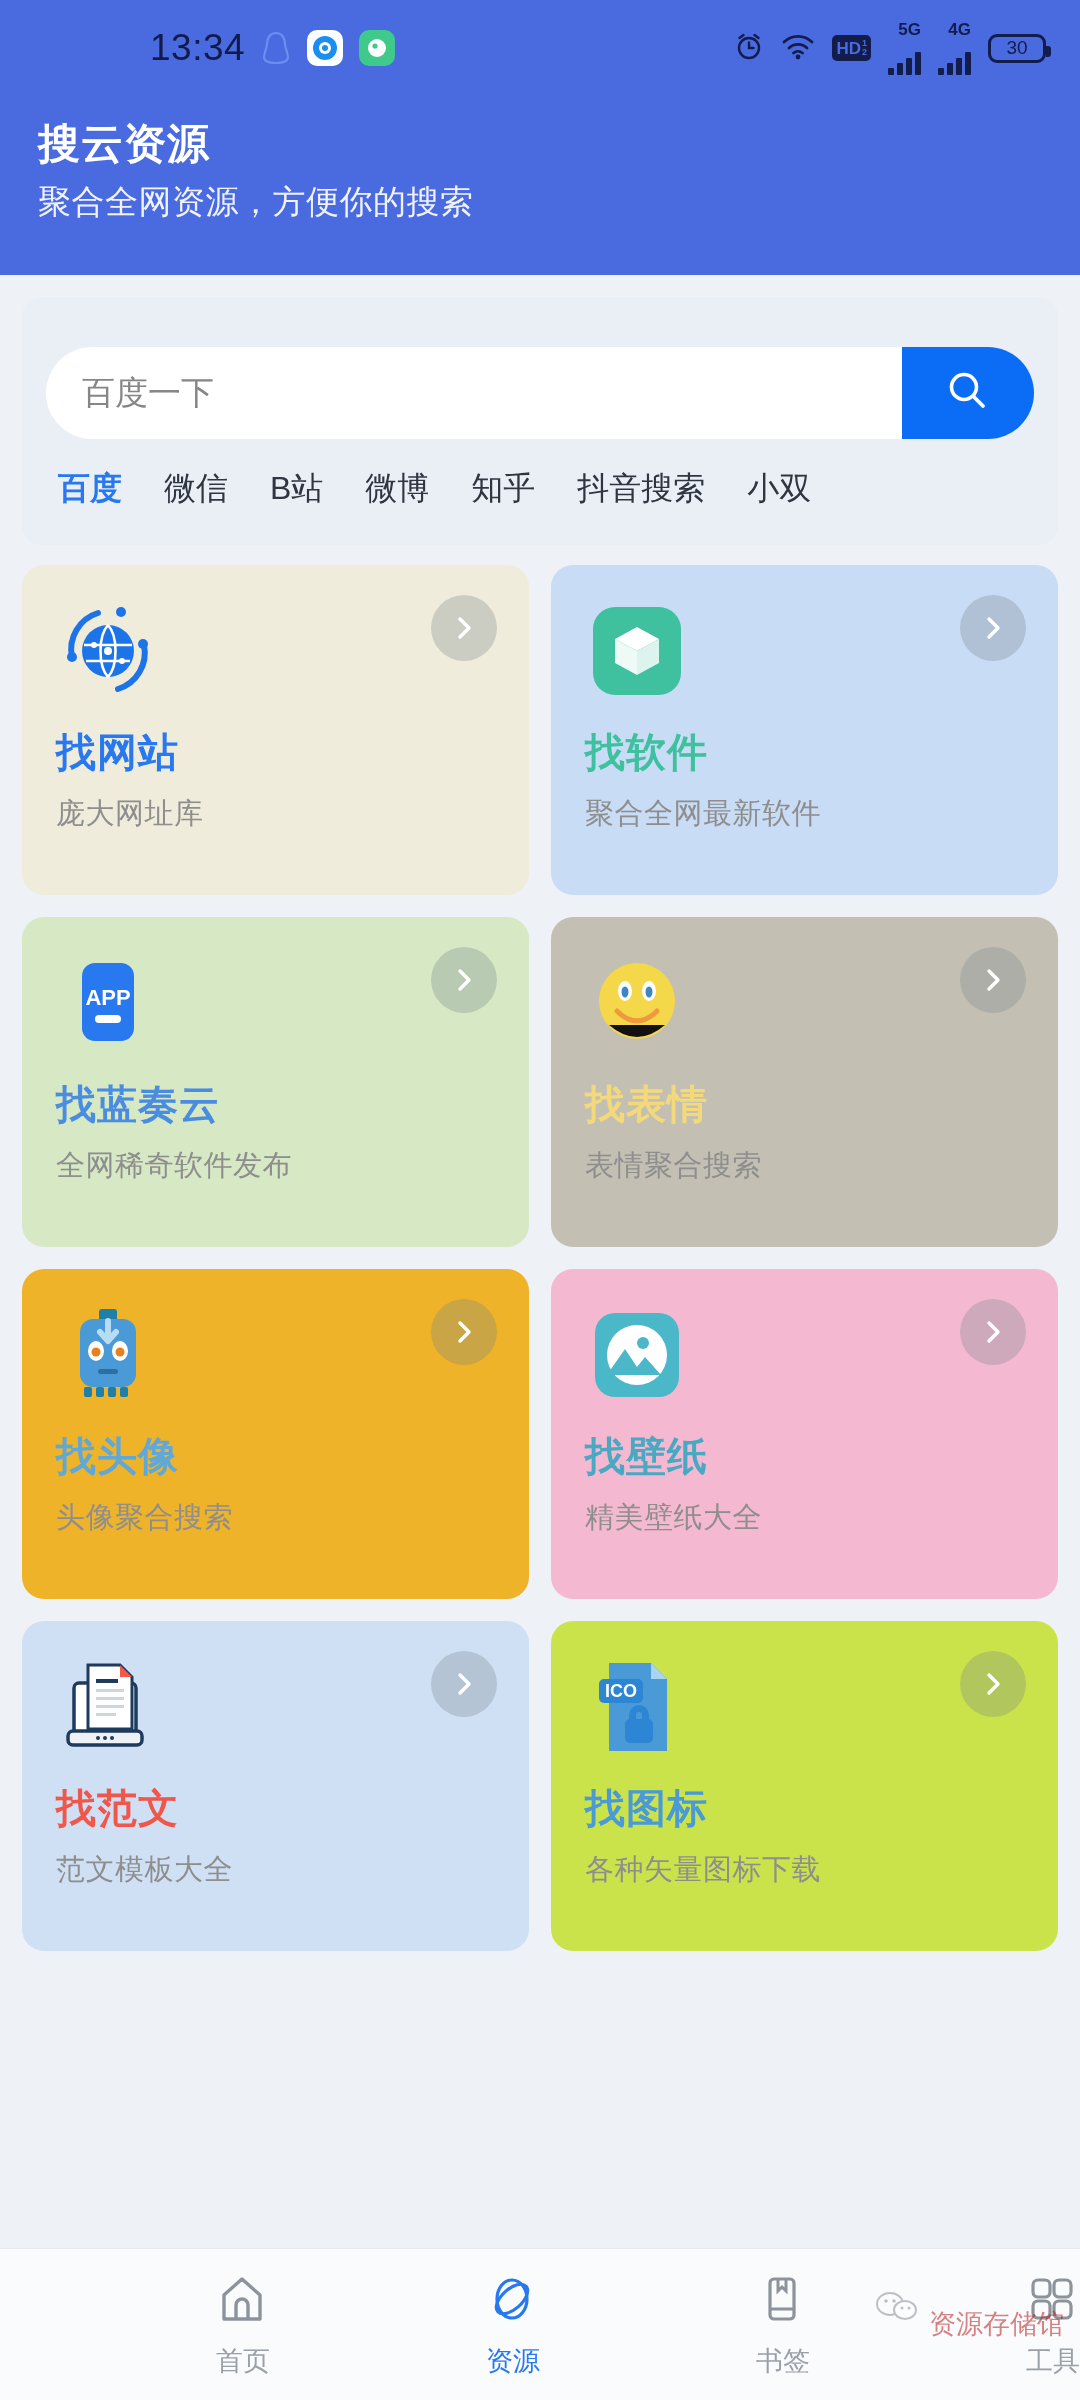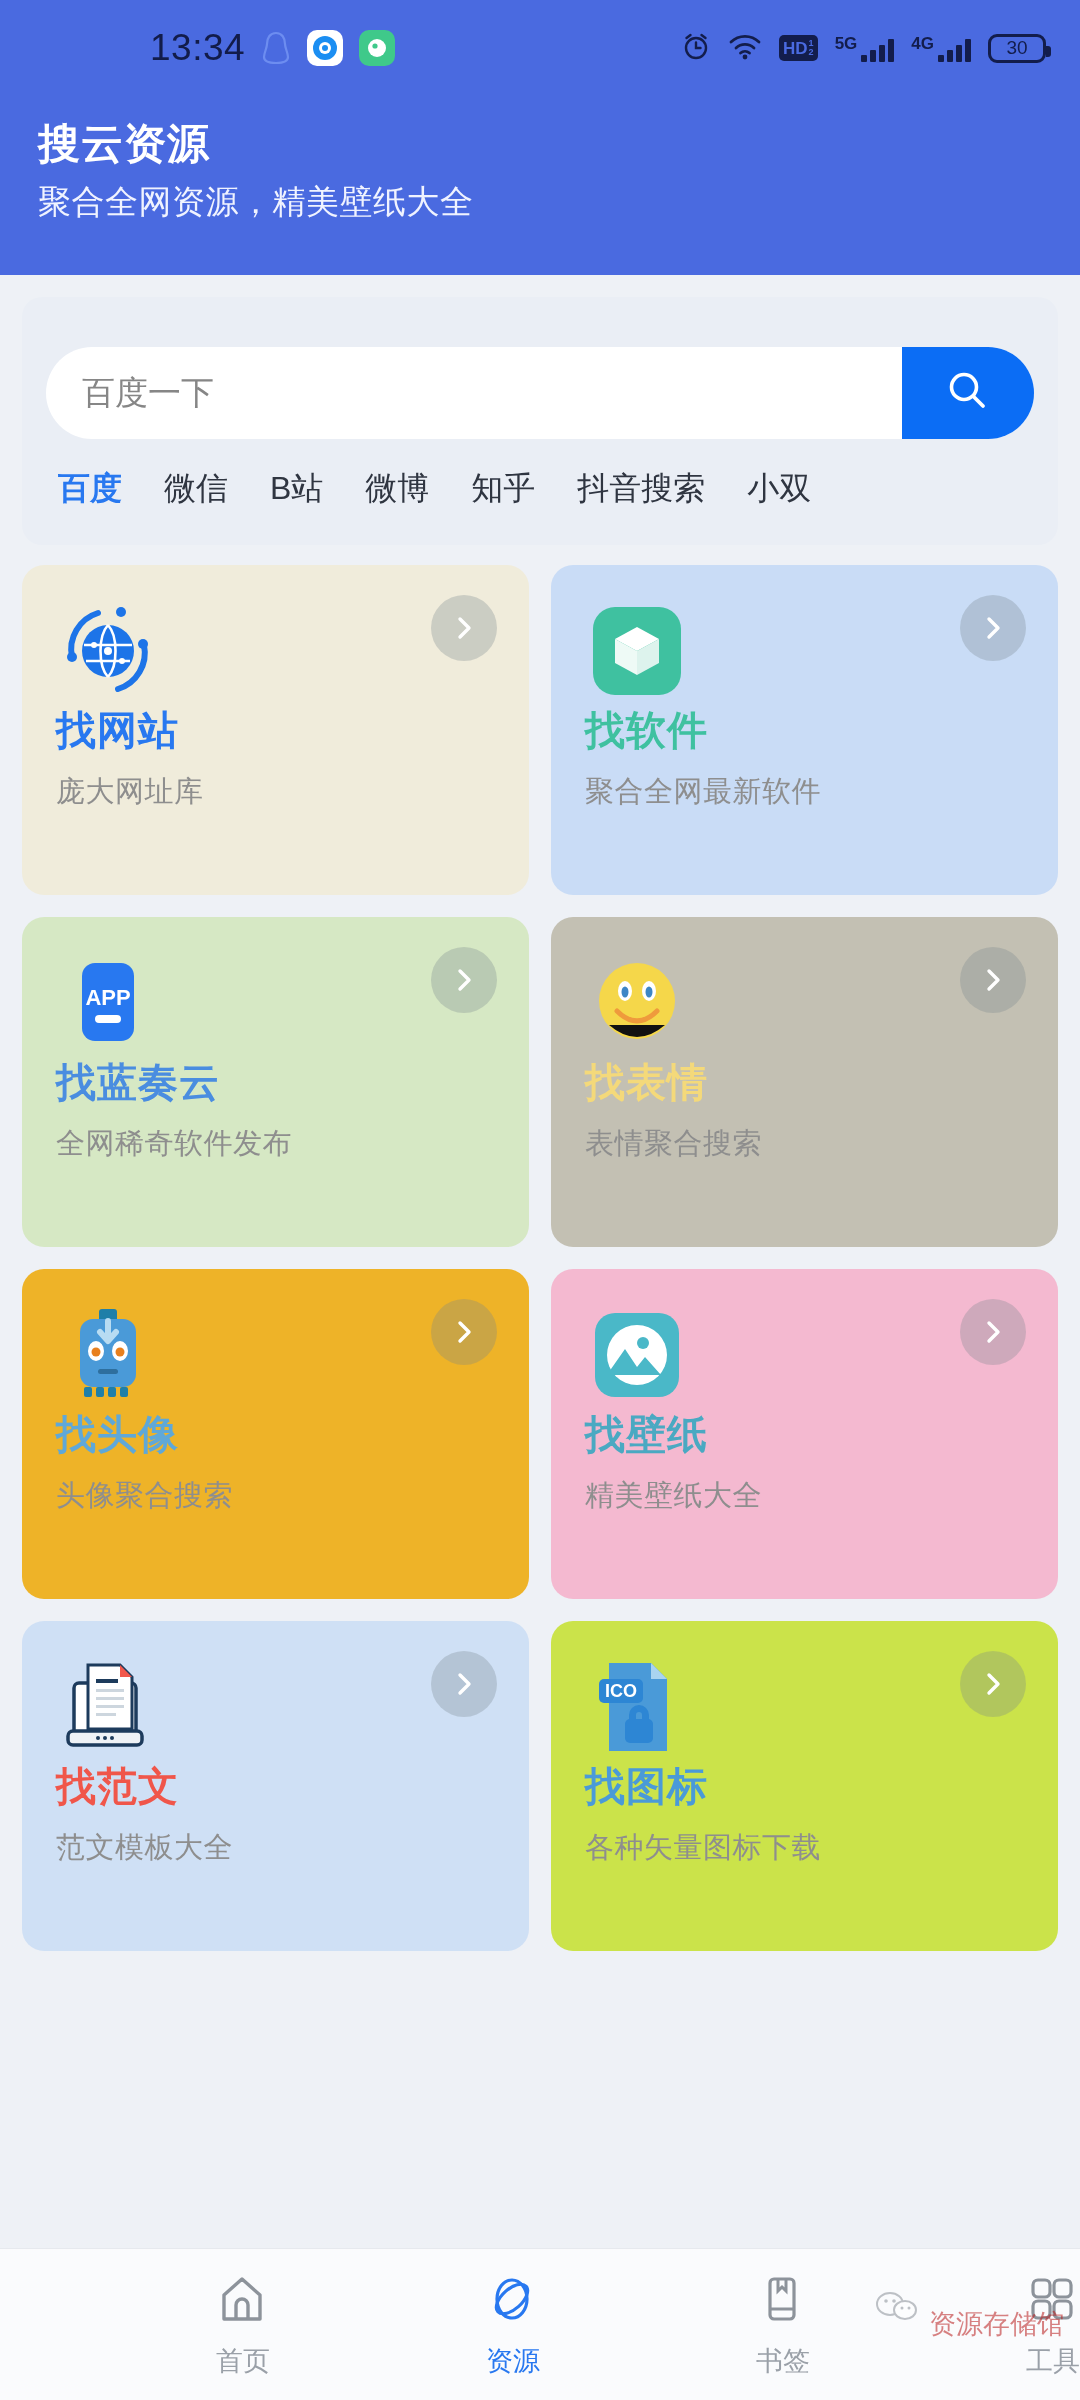--- a/index.html
+++ b/index.html
@@ -46,21 +46,21 @@
   .sb-app-icon.white { background: #ffffff; }
   .sb-app-icon.green { background: #3fc98a; }
   .sb-right {
     margin-left: auto;
     display: flex;
     align-items: center;
     gap: 17px;
   }
   .sig-bars { display: flex; align-items: flex-end; gap: 3px; height: 23px; }
   .sig-bars i { width: 6px; background: #131d4c; display: block; border-radius: 1px; }
-  .sig-group { display: flex; align-items: flex-end; gap: 4px; }
+  .sig-group { display: flex; align-items: flex-end; gap: 4px; flex-direction: column; }
   .sig-label { font-size: 17px; color: #131d4c; font-weight: 700; line-height: 1; margin-bottom: 10px; }
   .hd-badge {
     background: #131d4c; color: #4a6ae0;
     font-size: 17px; font-weight: 700;
     border-radius: 5px; padding: 2px 4px;
     display: flex; align-items: center; gap: 1px;
     line-height: 1;
     height: 26px;
   }
   .hd-frac { display: flex; flex-direction: column; font-size: 9px; line-height: 1.05; }
@@ -195,20 +195,21 @@
   .card-icon {
     width: 104px;
     height: 104px;
     display: flex;
     align-items: center;
     justify-content: center;
   }
   .card-title {
     font-size: 40px;
     font-weight: 700;
+    margin-top: 22px;
     letter-spacing: 1px;
   }
   .card-sub {
     font-size: 29px;
     color: #8e8e8e;
     margin-top: 14px;
     letter-spacing: 0.5px;
   }
   .card-arrow {
     position: absolute;
@@ -329,21 +330,21 @@
       </span>
     </span>
     <span class="battery">
       <span>30</span>
     </span>
   </div>
 </div>
 
 <div class="app-header">
   <div class="app-title">搜云资源</div>
-  <div class="app-subtitle">聚合全网资源，精美壁纸大全</div>
+  <div class="app-subtitle">聚合全网资源，方便你的搜索</div>
 </div>
 
 <div class="search-panel">
 
 
   <div class="searchbox">
     <input type="text" placeholder="百度一下" style="">
     <button class="search-btn">
       <span>
         <svg width="50" height="50" viewBox="0 0 50 50">

